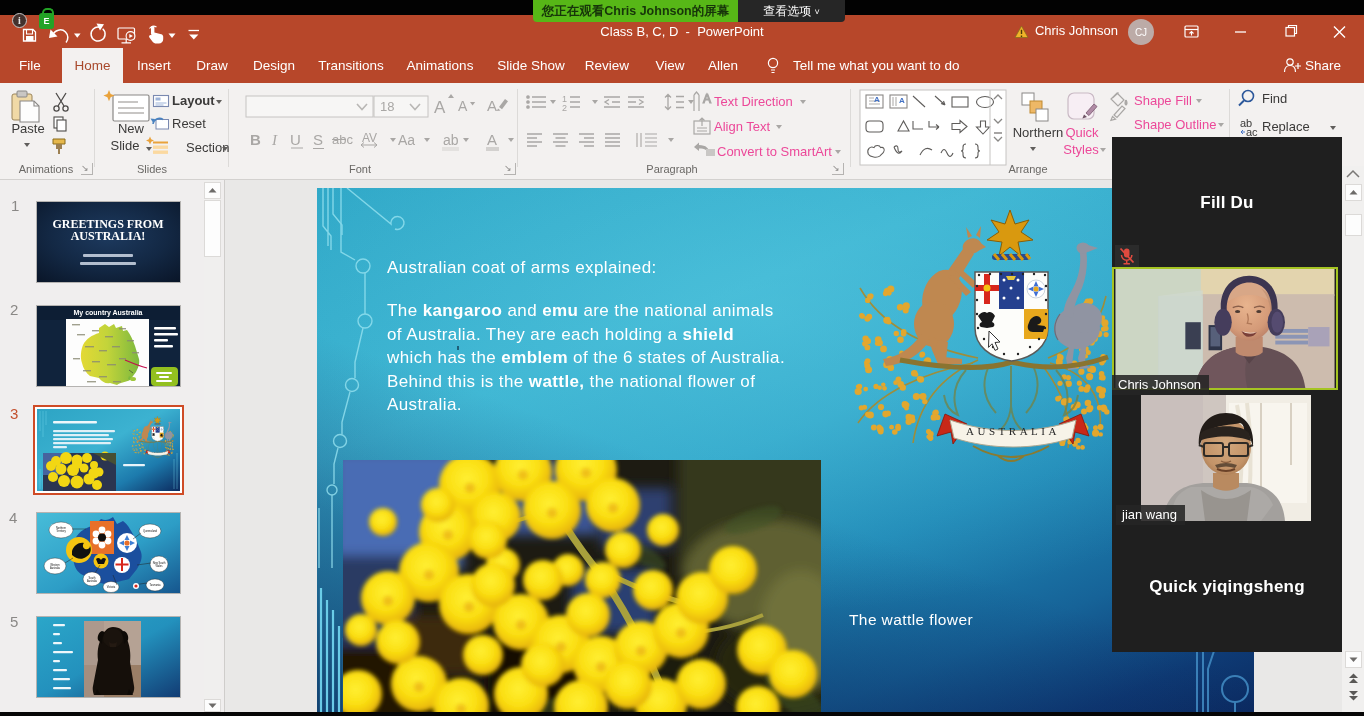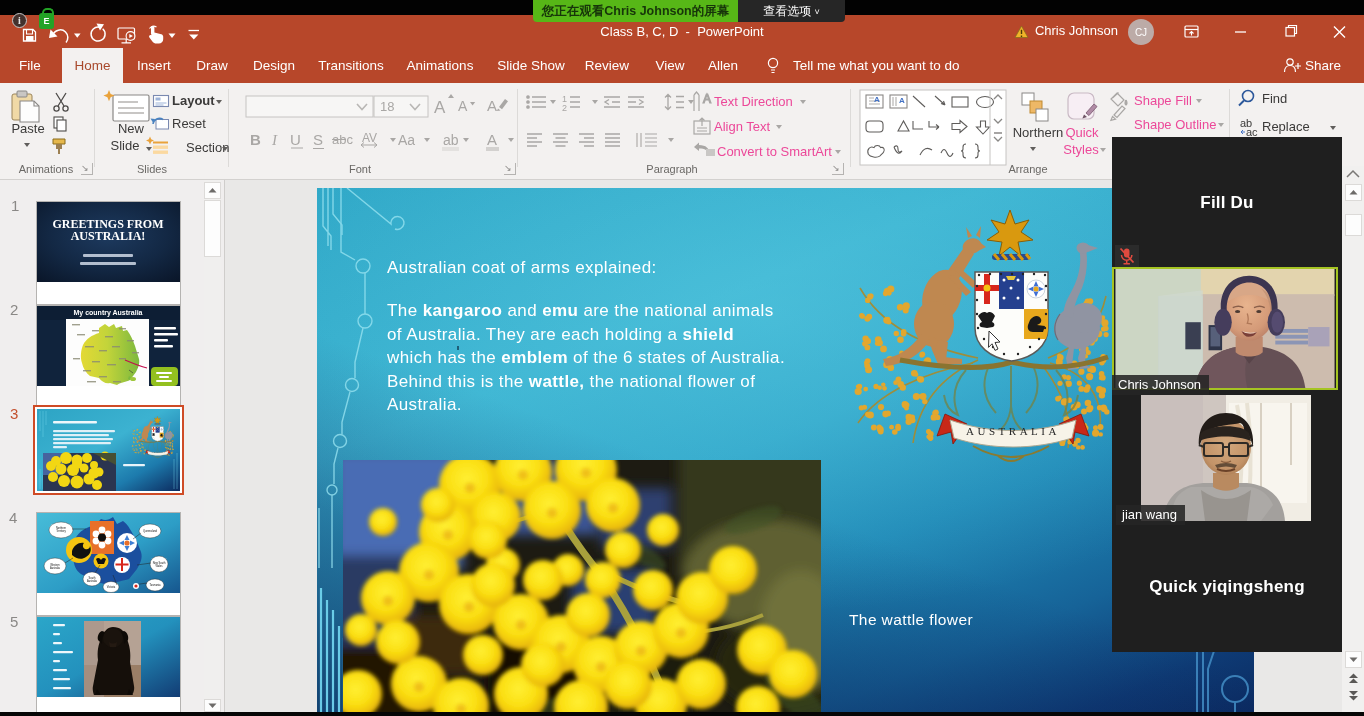--- a/index.html
+++ b/index.html
@@ -32,21 +32,21 @@
 .dlg { position:absolute; top:80px; width:12px; height:12px; border:1px solid #b5b3b1; border-top:none; border-left:none; color:#8a8886; font-size:9px; }
 .rtext-d { position:absolute; color:#3b3a39; font-size:13px; }
 .rtext-g { position:absolute; color:#ec4899; font-size:13px; }
 .caret { position:absolute; width:0; height:0; border-left:3.5px solid transparent; border-right:3.5px solid transparent; border-top:4px solid #605e5c; }
 .caret-g { border-top-color:#a9a7a5; }
 
 
 #contentbg { left:0; top:180px; width:1364px; height:536px; background:#e9e8e7; }
 #thumbpanel { left:0; top:180px; width:225px; height:532px; background:#f0eeee; border-right:1px solid #cfcdcb; }
 .slnum { position:absolute; font-size:15px; color:#8a8886; }
-.thumb { position:absolute; left:36px; width:145px; height:104px; background:#fff; border:1px solid #b5b3b1; overflow:hidden; }
+.thumb { position:absolute; left:36px; width:145px; height:82px; background:#fff; border:1px solid #b5b3b1; overflow:hidden; }
 #vscroll-l { left:204px; top:180px; width:17px; height:532px; background:#f0efee; }
 #rightbar { left:1342px; top:166px; width:22px; height:546px; background:#f1f0ef; }
 
 
 #slide { left:317px; top:188px; width:937px; height:527px; overflow:hidden;
   background:
     radial-gradient(ellipse 950px 480px at 48% 24%, rgba(96,208,230,.42), rgba(96,208,230,0) 62%),
     linear-gradient(200deg, rgba(10,30,85,0) 56%, rgba(10,30,85,.34) 76%, rgba(8,24,74,.66) 100%),
     linear-gradient(158deg, #2ea6c6 0%, #3ab2d0 30%, #2fa4c8 48%, #1f88b6 64%, #166398 80%, #0e3a74 92%, #0b2a60 100%);
 }

